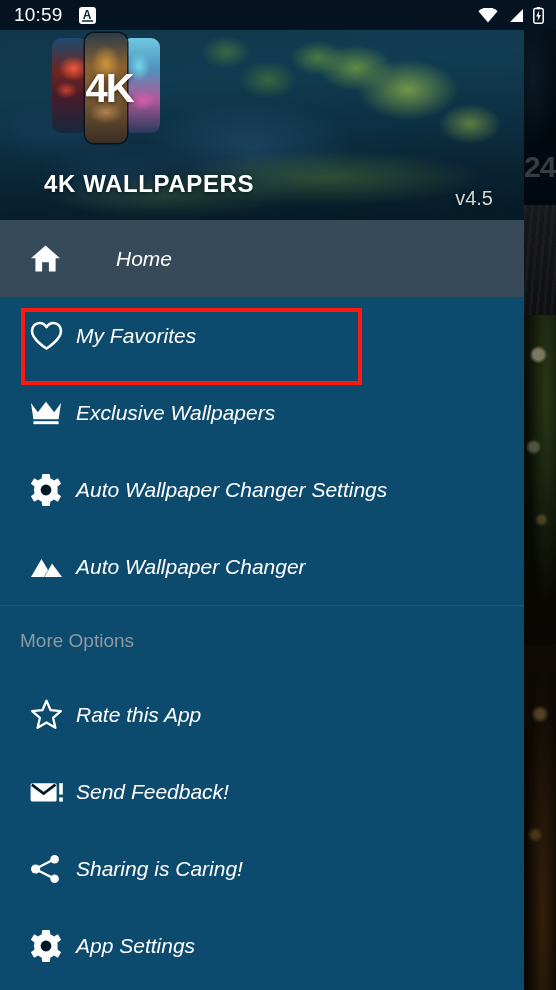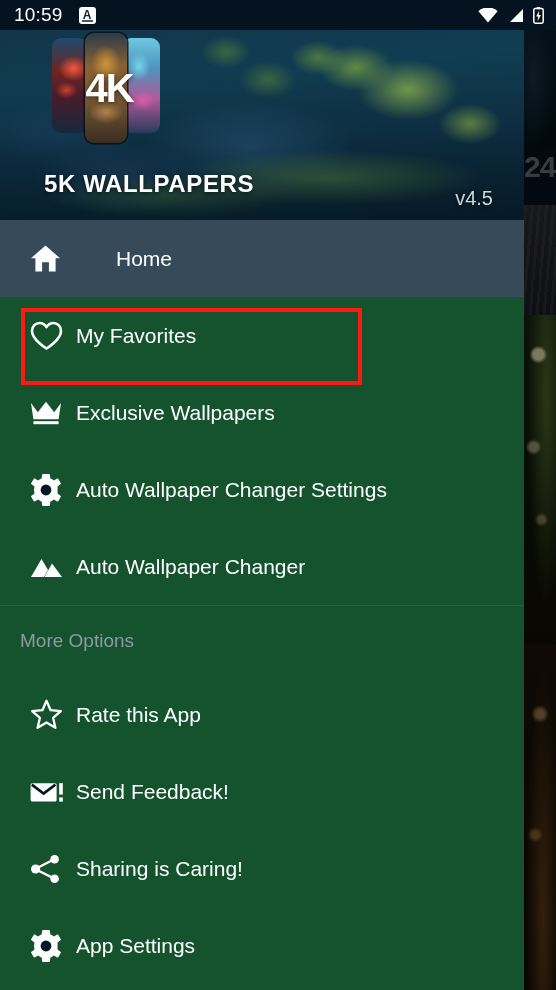--- a/index.html
+++ b/index.html
@@ -94,21 +94,21 @@
   }
   #status-right {
     margin-left:auto; display:flex; align-items:center; gap:9px;
   }
   #status-right svg { display:block; }
 
   
   #drawer {
     position:absolute; left:0; top:28px;
     width:524px; height:962px;
-    background:#14532d;
+    background:#0c4a6e;
     z-index:20;
     overflow:hidden;
   }
 
   
   #drawer-header {
     position:relative; width:524px; height:192px;
     overflow:hidden;
     background:#0c2a3a;
   }
@@ -192,20 +192,21 @@
   }
 
   
   #menu-list { position:relative; width:524px; }
   .menu-item {
     position:relative;
     display:flex; align-items:center;
     height:77px;
     padding-left:30px;
     cursor:pointer;
+    font-style:italic;
   }
   .menu-item.selected { background:#364a59; }
   .menu-icon {
     width:46px; flex:0 0 46px;
     display:flex; align-items:center; justify-content:flex-start;
     color:#ffffff;
   }
   .menu-icon svg { display:block; }
   .menu-label {
     color:#ffffff; font-size:21px; font-weight:400;
@@ -281,21 +282,21 @@
     <div id="drawer-header">
       <div id="header-photo"></div>
 
       <div id="app-logo">
         <div class="thumb thumb-left"></div>
         <div class="thumb thumb-mid"></div>
         <div class="thumb thumb-right"></div>
         <div id="logo-4k">4K</div>
       </div>
 
-      <div id="app-title">5K WALLPAPERS</div>
+      <div id="app-title">4K WALLPAPERS</div>
       <div id="app-version">v4.5</div>
     </div>
 
     <div id="menu-list">
 
       <div class="menu-item selected">
         <span class="menu-icon">
           <svg width="31" height="29" viewBox="0 0 31 29">
             <path d="M15.5 1.5 L30 14.2 L25.6 14.2 L25.6 27.5 L18.9 27.5 L18.9 18.2 L12.1 18.2 L12.1 27.5 L5.4 27.5 L5.4 14.2 L1 14.2 Z" fill="#ffffff"></path>
           </svg>

